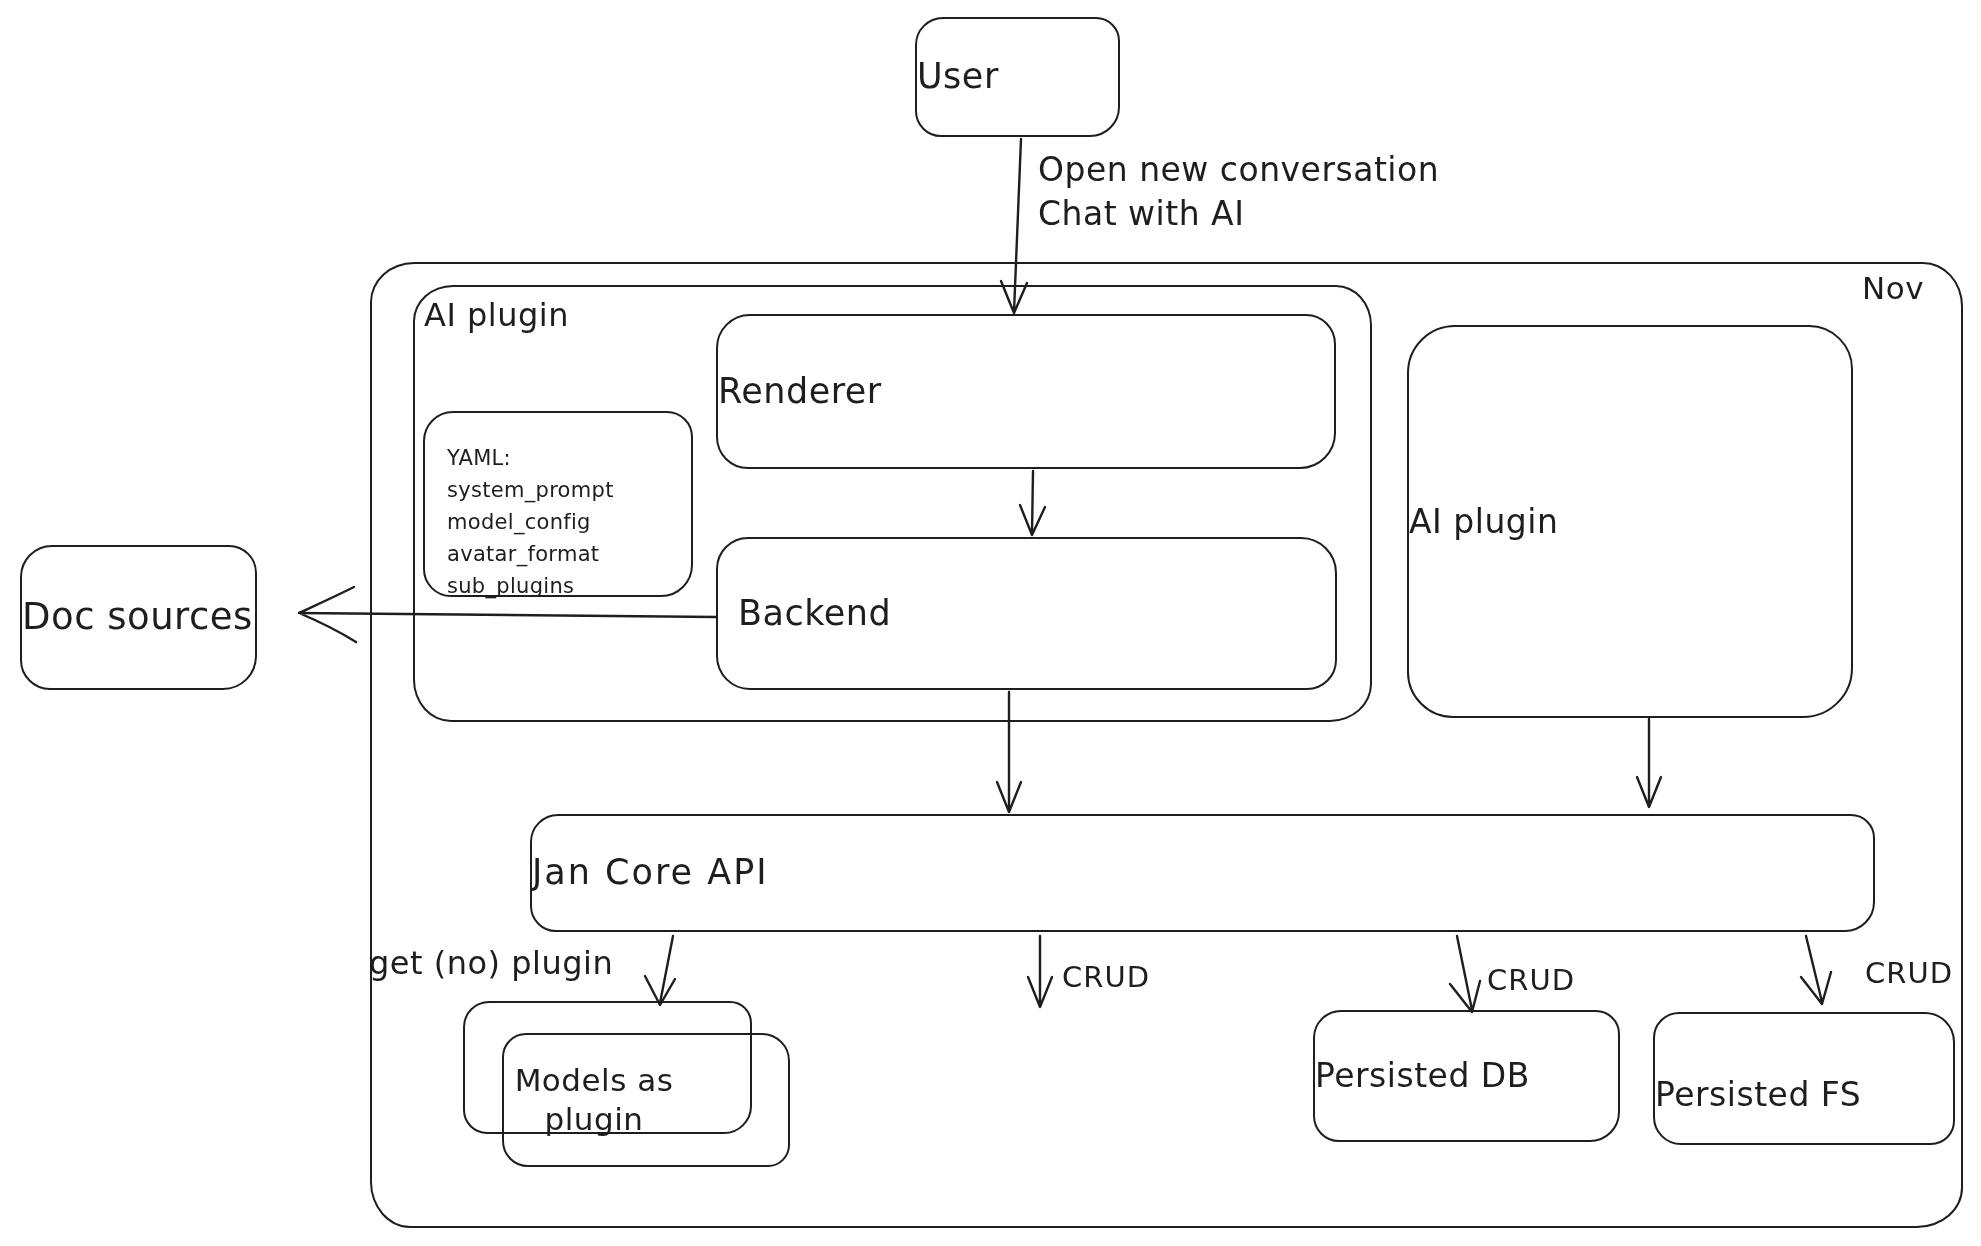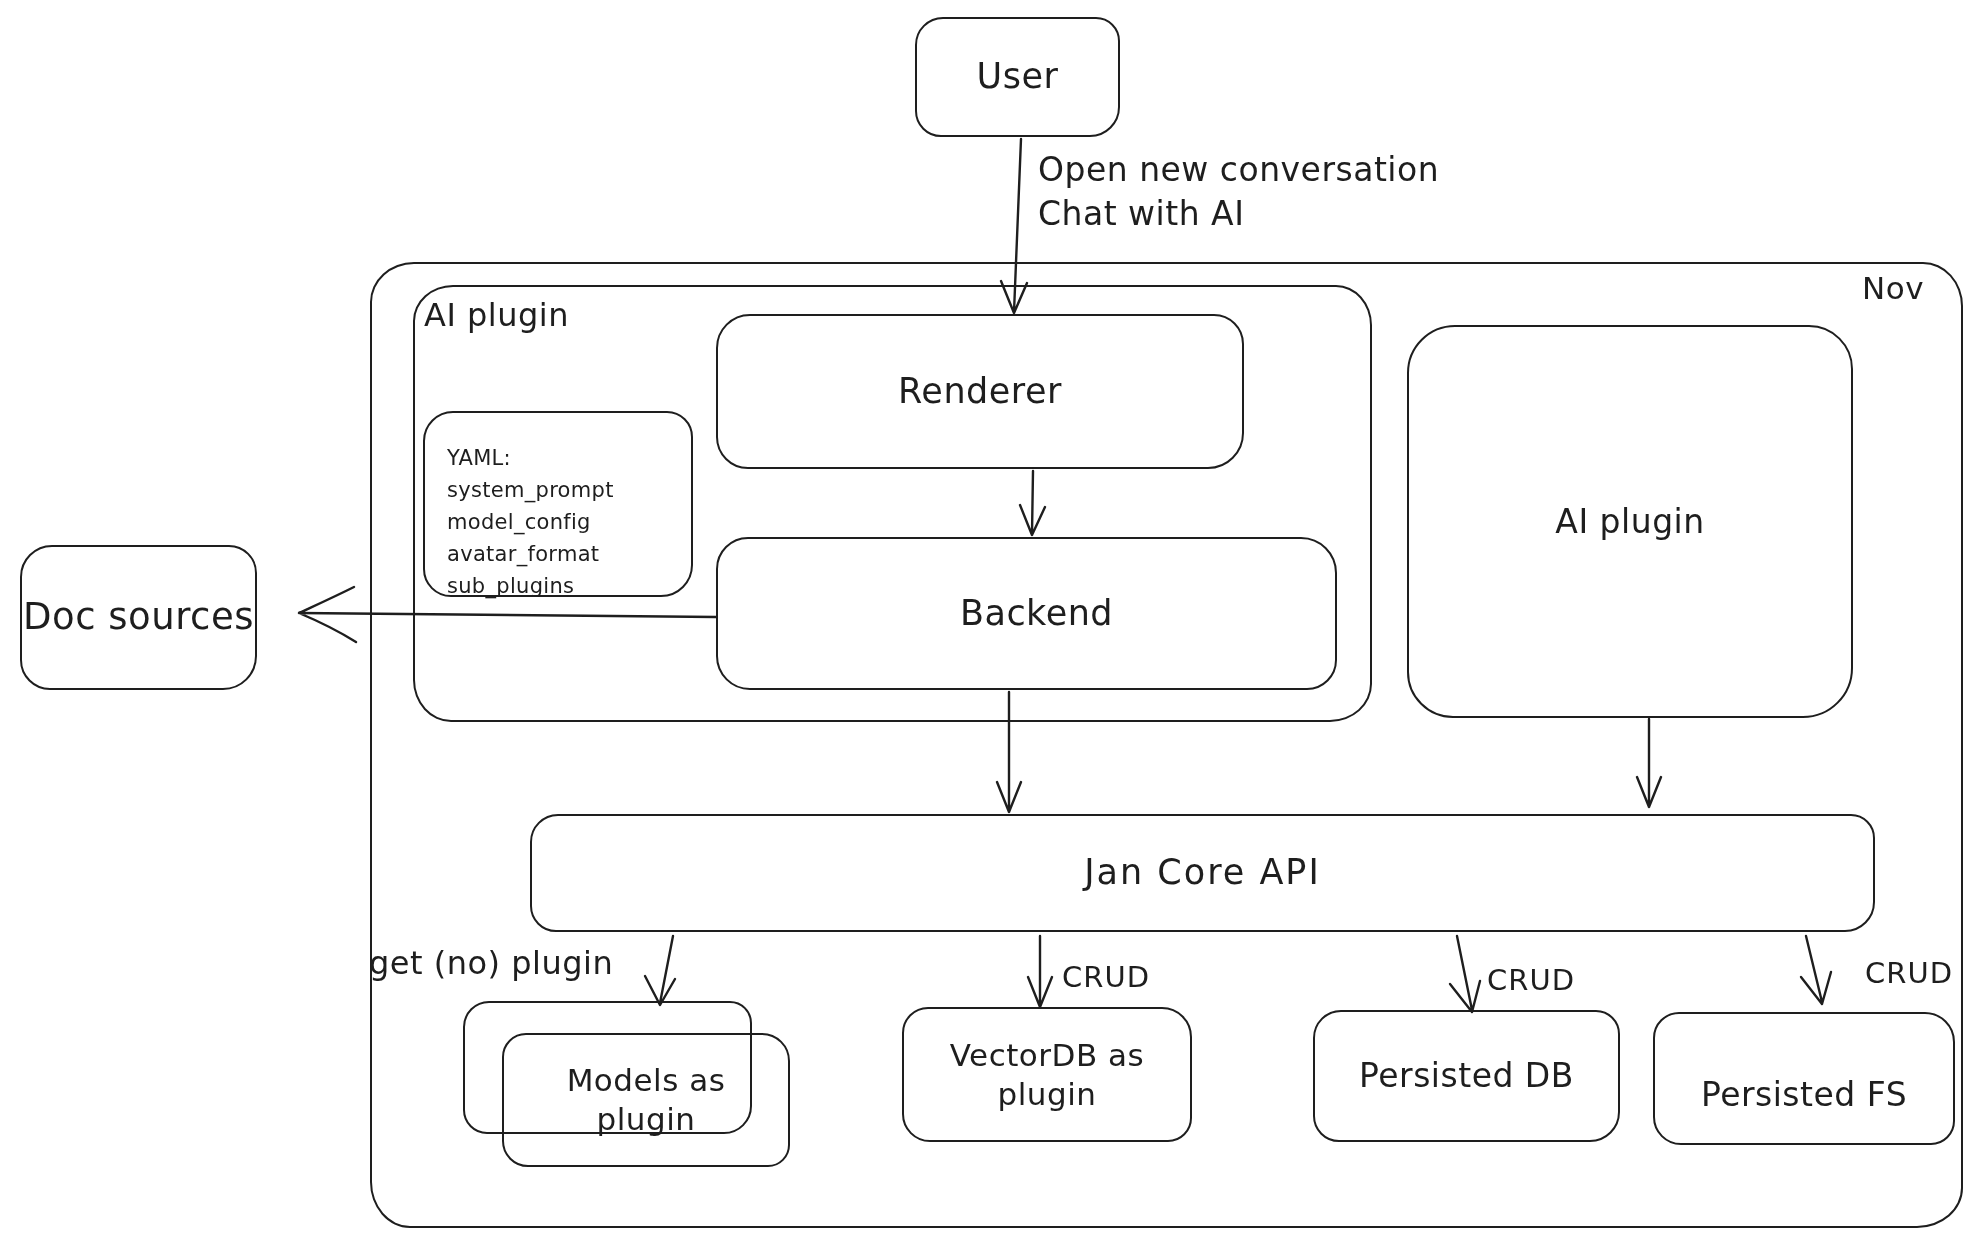--- a/index.html
+++ b/index.html
@@ -14,21 +14,20 @@
   }
   .box {
     position: absolute;
     border: 2.4px solid #1e1e1e;
     box-sizing: border-box;
     background: transparent;
   }
   .center {
     display: flex;
     align-items: center;
-    justify-content: center;
     text-align: center;
   }
   .node-label {
     font-size: 33px;
     letter-spacing: 0.5px;
     line-height: 1.25;
   }
   .corner-label {
     position: absolute;
     font-size: 30px;
@@ -70,21 +69,21 @@
     <div>system_prompt</div>
     <div>model_config</div>
     <div>avatar_format</div>
     <div>sub_plugins</div>
   </div>
 
   <div class="box center" style="left:915px; top:17px; width:205px; height:120px; border-radius:28px 24px 30px 26px;">
     <span class="node-label" style="font-size:35px;">User</span>
   </div>
 
-  <div class="box center" style="left:716px; top:314px; width:528px; height:155px; border-radius:34px 30px 36px 32px;">
+  <div class="box center" style="left:716px; top:314px; width:620px; height:155px; border-radius:34px 30px 36px 32px;">
     <span class="node-label" style="font-size:35px;">Renderer</span>
   </div>
 
   <div class="box center" style="left:716px; top:537px; width:621px; height:153px; border-radius:32px 36px 30px 34px;padding-left:20px;">
     <span class="node-label" style="font-size:35px;">Backend</span>
   </div>
 
   <div class="box center" style="left:1407px; top:325px; width:446px; height:393px; border-radius:48px 44px 50px 46px;">
     <span class="node-label" style="font-size:33px;">AI plugin</span>
   </div>
@@ -95,23 +94,20 @@
 
   <div class="box center" style="left:530px; top:814px; width:1345px; height:118px; border-radius:28px 24px 30px 26px;">
     <span class="node-label" style="font-size:35px; letter-spacing:2px;">Jan Core API</span>
   </div>
 
   <div class="box" style="left:463px; top:1001px; width:289px; height:133px; border-radius:26px 22px 28px 24px;"></div>
   <div class="box center" style="left:502px; top:1033px; width:288px; height:134px; border-radius:24px 28px 22px 26px;">
     <span class="node-label" style="max-width:180px; font-size:31px;">Models as plugin</span>
   </div>
 
-  <div class="box center" style="left:902px; top:1007px; width:290px; height:135px; border-radius:26px 30px 24px 28px;">
-    <span class="node-label" style="max-width:210px; font-size:31px;">VectorDB as plugin</span>
-  </div>
 
   <div class="box center" style="left:1313px; top:1010px; width:307px; height:132px; border-radius:28px 24px 30px 26px;">
     <span class="node-label" style="font-size:33px;">Persisted DB</span>
   </div>
 
   <div class="box center" style="left:1653px; top:1012px; width:302px; height:133px; border-radius:26px 30px 24px 28px;">
     <span class="node-label" style="font-size:33px;margin-top:33px;">Persisted FS</span>
   </div>
 
   <div class="edge-label" style="left:1038px; top:150px; font-size:33px;">Open new conversation</div>

